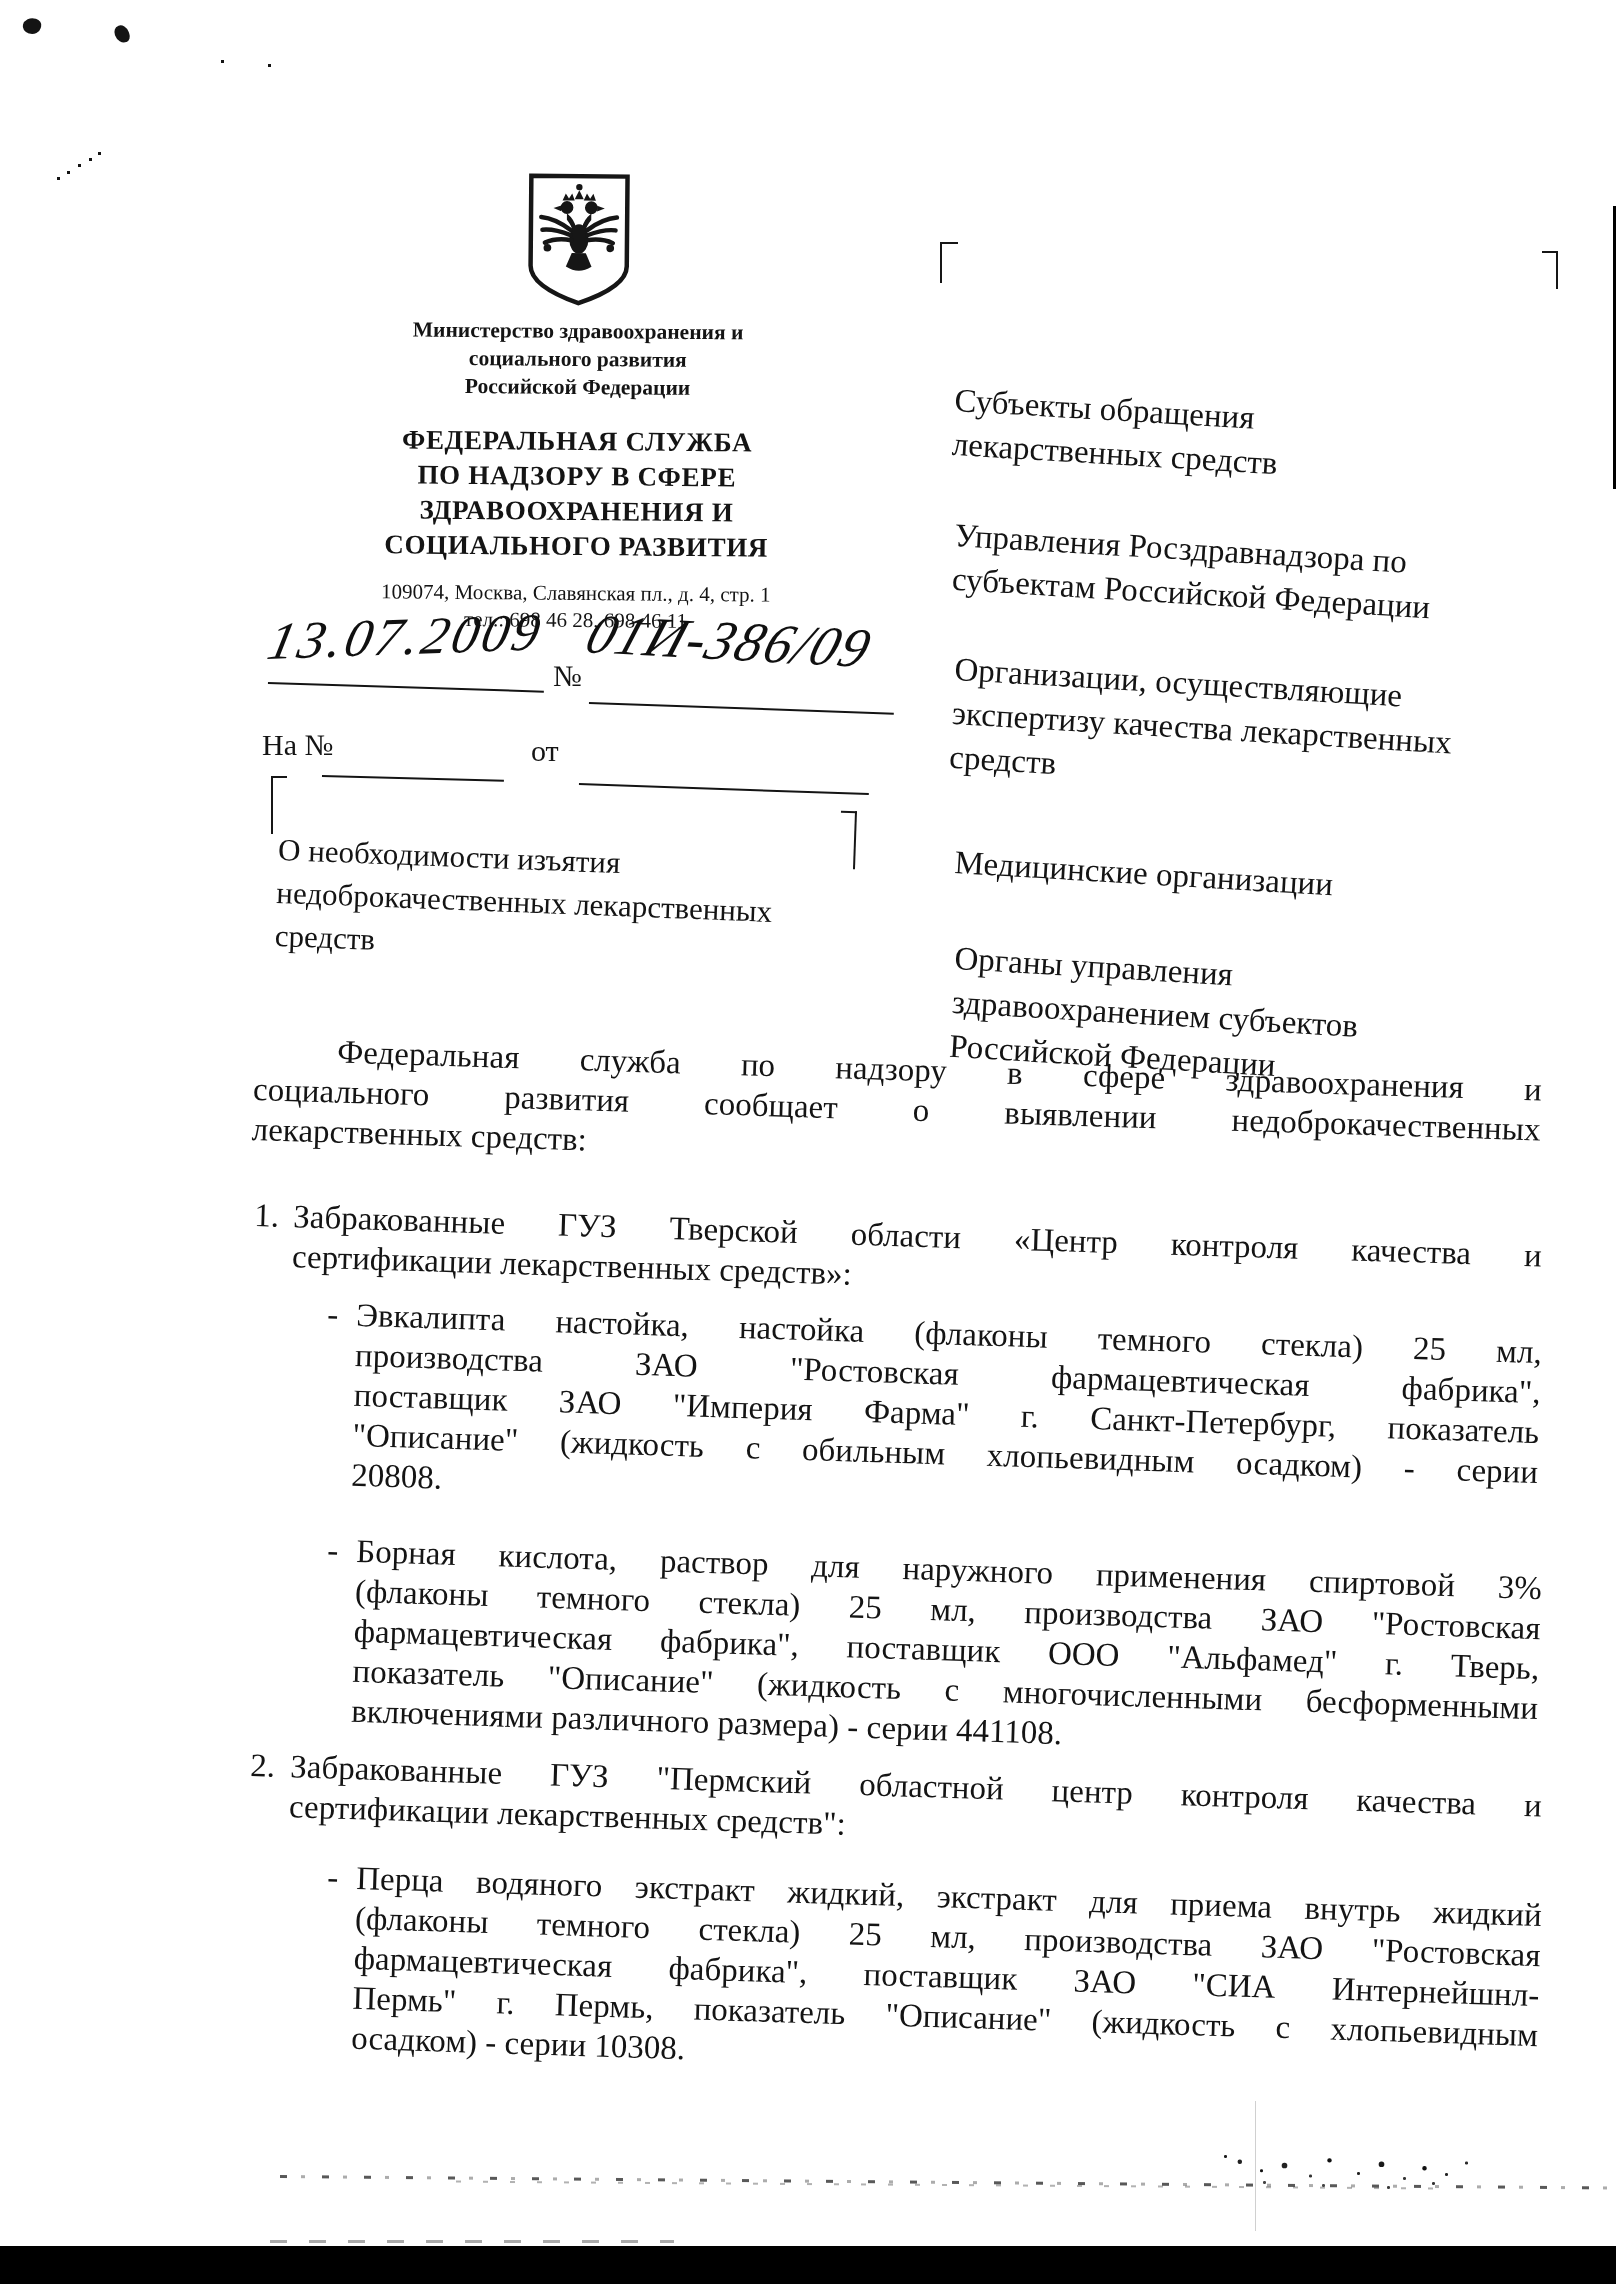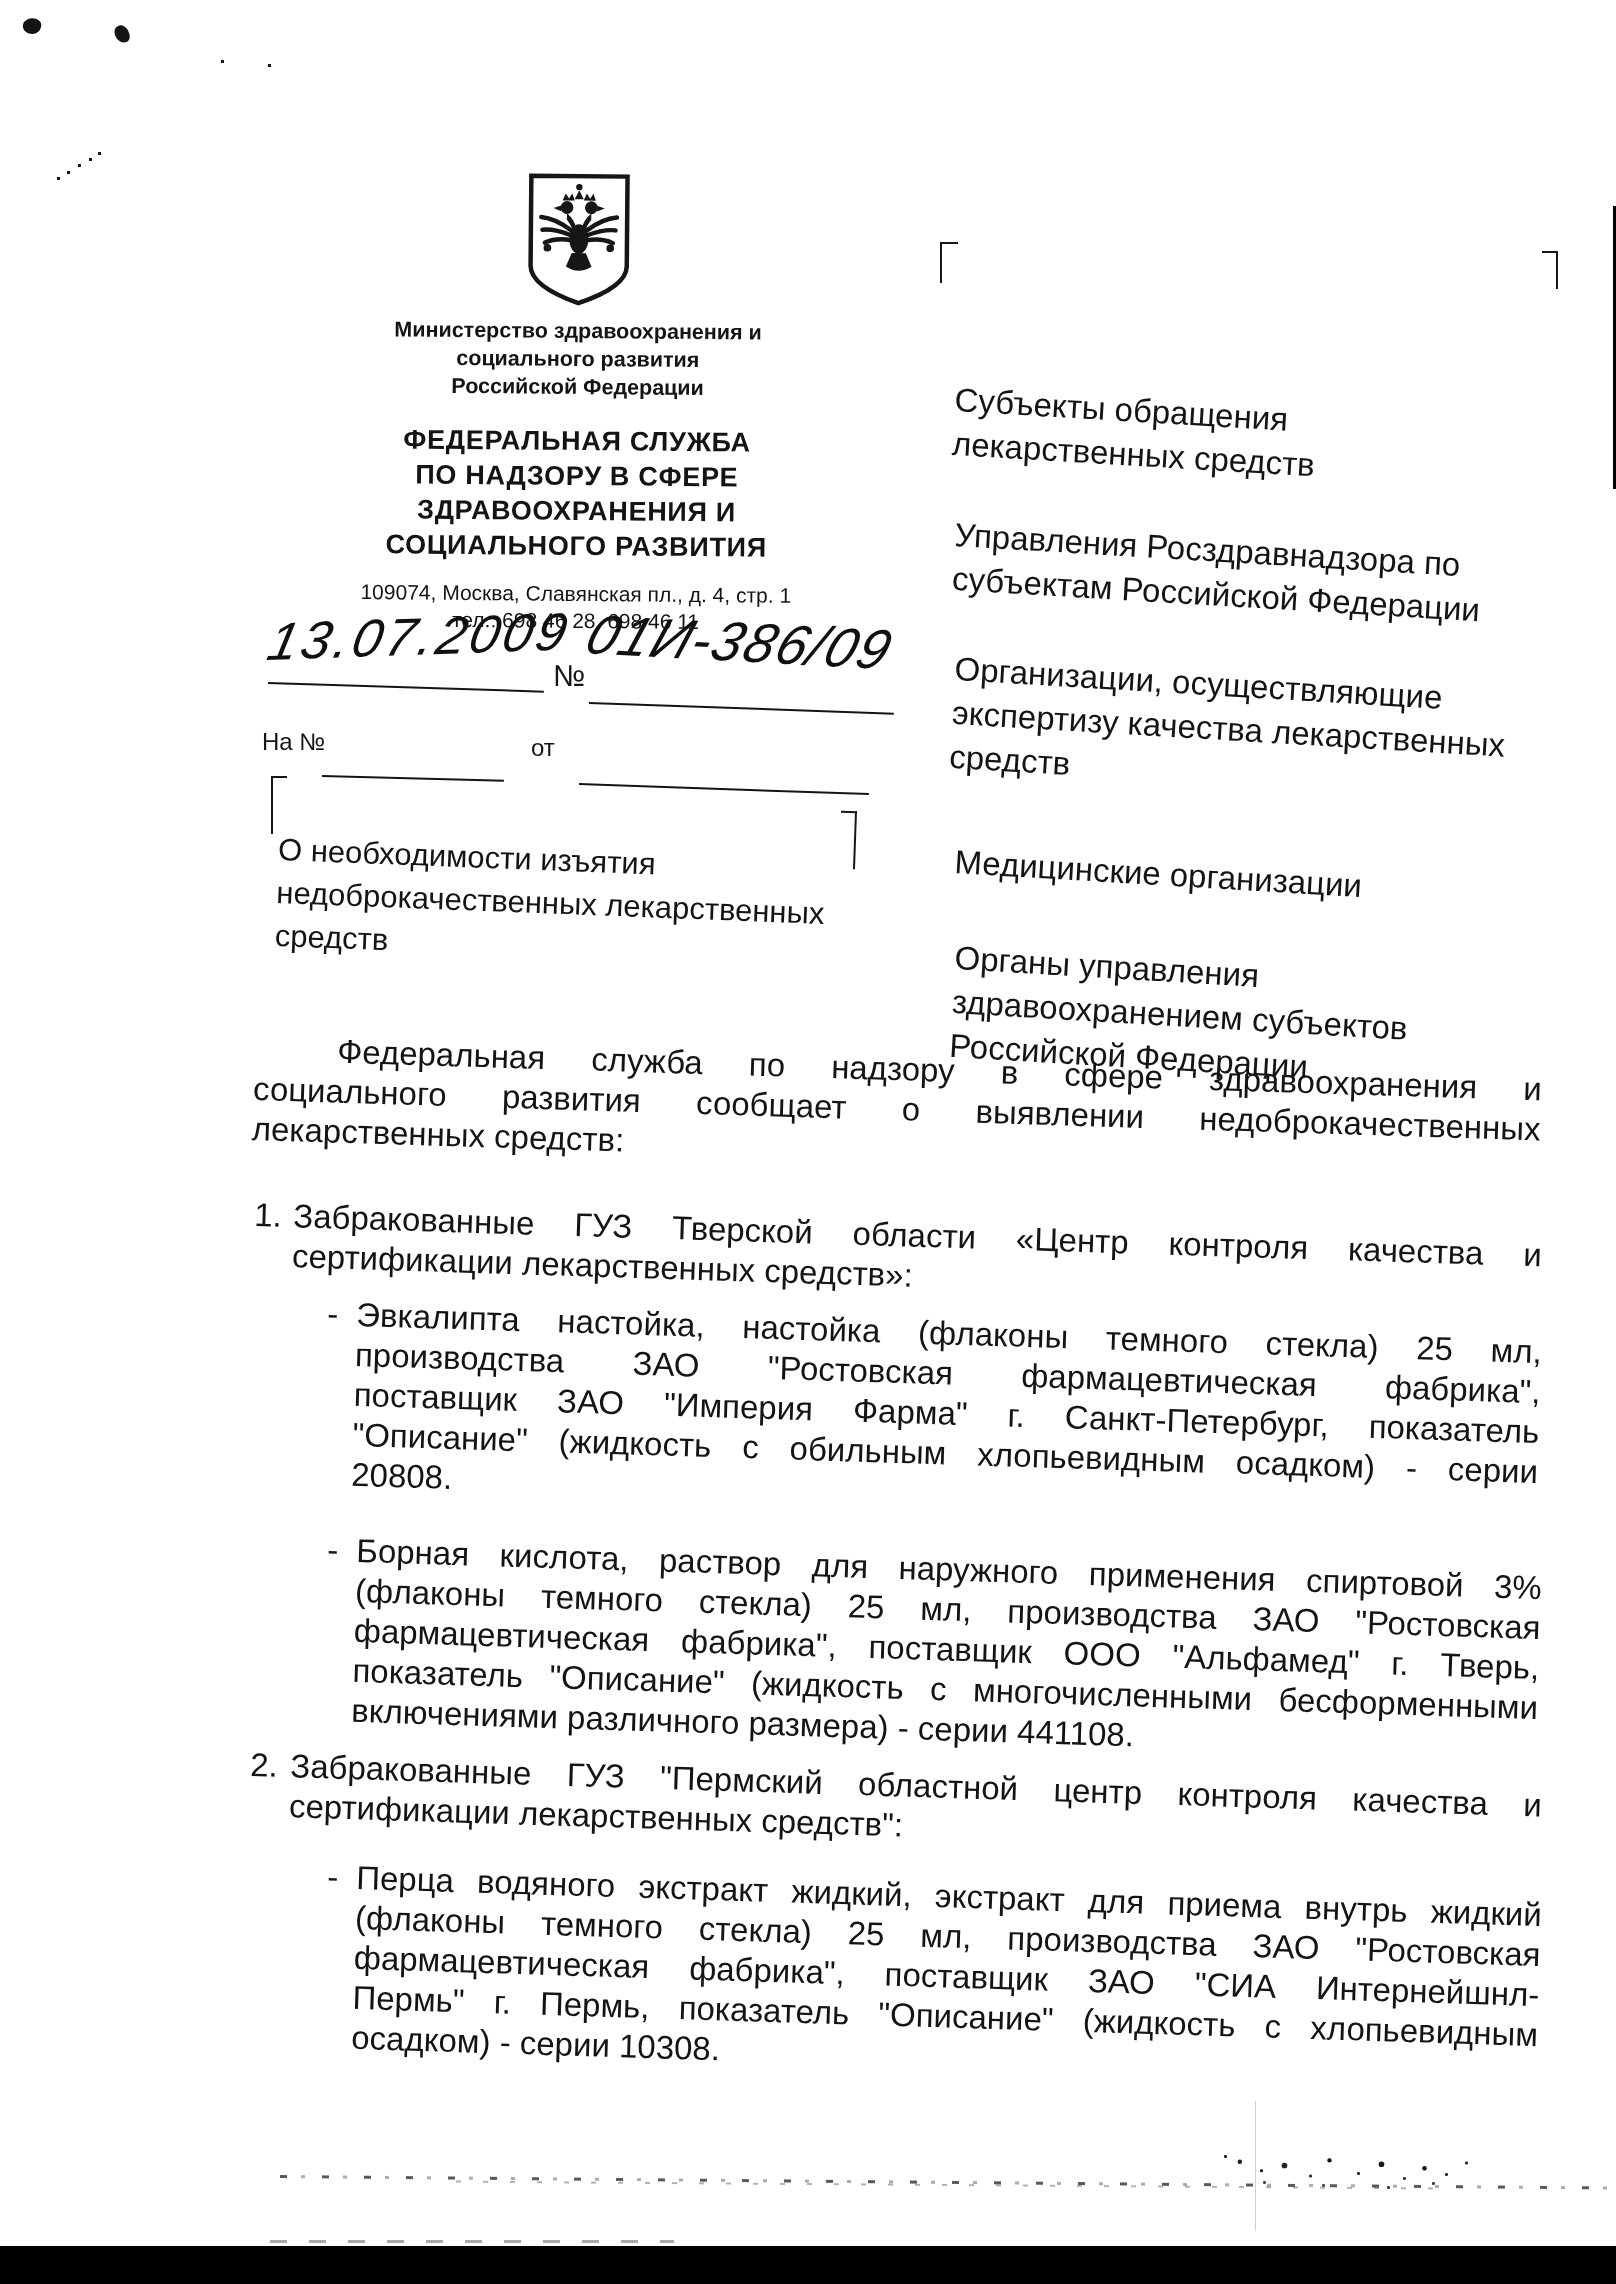--- a/index.html
+++ b/index.html
@@ -1,17 +1,17 @@
 <!DOCTYPE html>
 <html style="font-size:10.4px"><head>
 <meta charset="utf-8">
 <style>
   html,body{margin:0;padding:0;background:#ffffff;}
   .page{position:relative;width:1617px;height:2284px;background:#ffffff;overflow:hidden;
-        font-family:Liberation Sans, sans-serif;color:#141414;}
+        font-family:Liberation Serif, serif;color:#141414;}
 
   
   .spk{position:absolute;background:#141414;}
   .band{position:absolute;left:0;top:2246px;width:1617px;height:38px;background:#000;}
   .edge-line{position:absolute;left:1613px;top:206px;width:3.3px;height:283px;background:#000;}
   .vline{position:absolute;left:1255px;top:2101px;width:1.3px;height:130px;background:#aaa;opacity:.55;}
   .dotline{position:absolute;left:280px;top:2175px;width:1331px;height:2.6px;opacity:.8;
            transform:rotate(.5deg);transform-origin:0 0;
            background:repeating-linear-gradient(90deg,rgba(25,25,25,.9) 0 7.2px,transparent 7.2px 21px,rgba(25,25,25,.45) 21px 25.4px,transparent 25.4px 42px);}
   .dotline2{position:absolute;left:456px;top:2184px;width:977px;height:2px;opacity:.35;
@@ -35,21 +35,21 @@
   .ministry{margin-top:7.8px;font-weight:bold;font-size:21.5px;line-height:28px;}
   .service{margin-top:23.4px;font-weight:bold;font-size:27px;line-height:35px;letter-spacing:0.7px;}
   .address{margin-top:15.6px;font-size:21px;line-height:27px;}
 
   
   .hand{position:absolute;font-style:italic;font-weight:500;color:#101010;white-space:nowrap;}
   .hand-date{left:269px;top:611px;font-size:53px;letter-spacing:3.3px;transform:skewX(-14deg) rotate(-2deg);transform-origin:0 50%;}
   .hand-num{left:589px;top:602px;font-size:55px;letter-spacing:2px;transform:skewX(-16deg) rotate(3deg);transform-origin:0 50%;}
   .numsign{position:absolute;left:553px;top:659px;font-size:30px;}
   .uline{position:absolute;height:2px;background:#141414;transform-origin:0 0;}
-  .lbl{position:absolute;font-size:24px;white-space:nowrap;}
+  .lbl{position:absolute;font-size:30px;white-space:nowrap;}
 
   
   .subject{position:absolute;left:279px;top:828px;width:586px;font-size:31px;line-height:43px;
            transform:rotate(2.2deg);transform-origin:0 0;}
 
   
   .recip{position:absolute;left:956px;font-size:33px;line-height:44px;white-space:nowrap;
          transform:rotate(3.4deg);transform-origin:0 0;}
 
   

